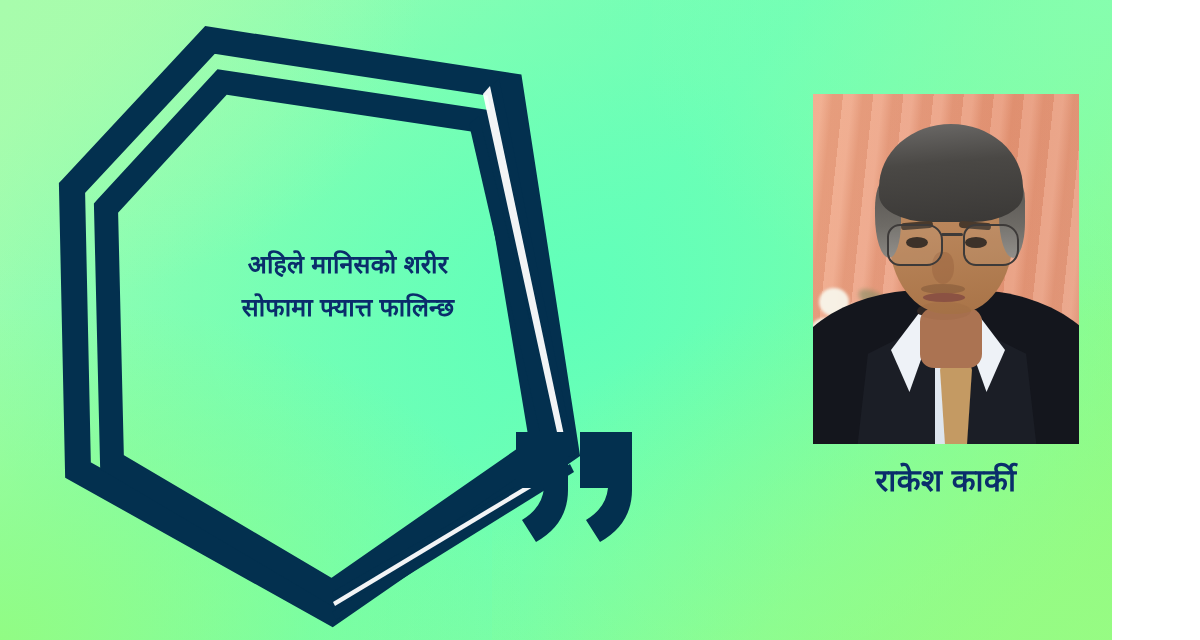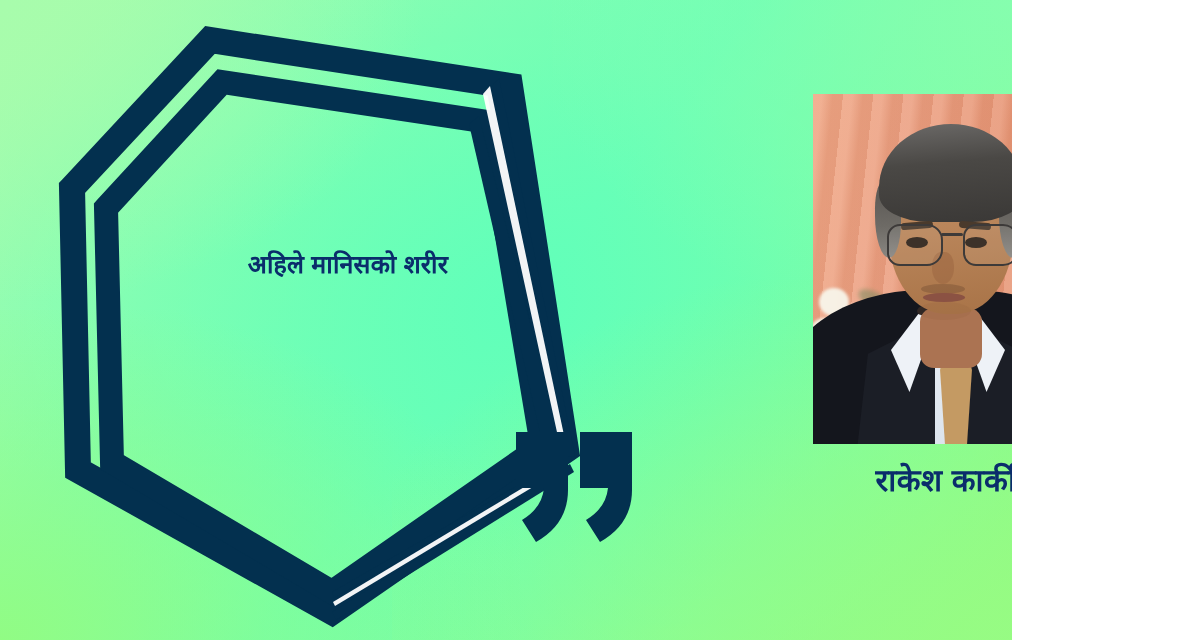--- a/index.html
+++ b/index.html
@@ -2,21 +2,21 @@
 <html><head>
 <meta charset="utf-8">
 <style>
   html, body {
     margin: 0;
     padding: 0;
     background: #ffffff;
   }
   #poster {
     position: relative;
-    width: 1012px;
+    width: 1112px;
     height: 640px;
     overflow: hidden;
     font-family: "Liberation Sans", "DejaVu Sans", sans-serif;
   }
   
   #bg {
     position: absolute;
     inset: 0;
     background:
       radial-gradient(ellipse 780px 560px at 52% 48%,
@@ -379,20 +379,21 @@
                  Q 582 504 550 522
                  L 536 500
                  Q 556 488 558 468
                  L 530 468 Z"></path>
       </g>
     </svg>
   </div>
 
   <div id="quote-block">
     <div class="quote-line">अहिले मानिसको शरीर</div>
+    <div class="quote-line">सोफामा फ्यात्त फालिन्छ</div>
   </div>
 
   <div id="portrait-card">
     <div id="portrait-photo">
       <div class="ph-backdrop"></div>
 
       <div class="ph-flowers">
         <span style="left:14px; top:6px;  width:30px; height:28px;"></span>
         <span style="left:40px; top:22px; width:24px; height:22px;"></span>
         <span style="left:6px;  top:36px; width:26px; height:24px;"></span>

